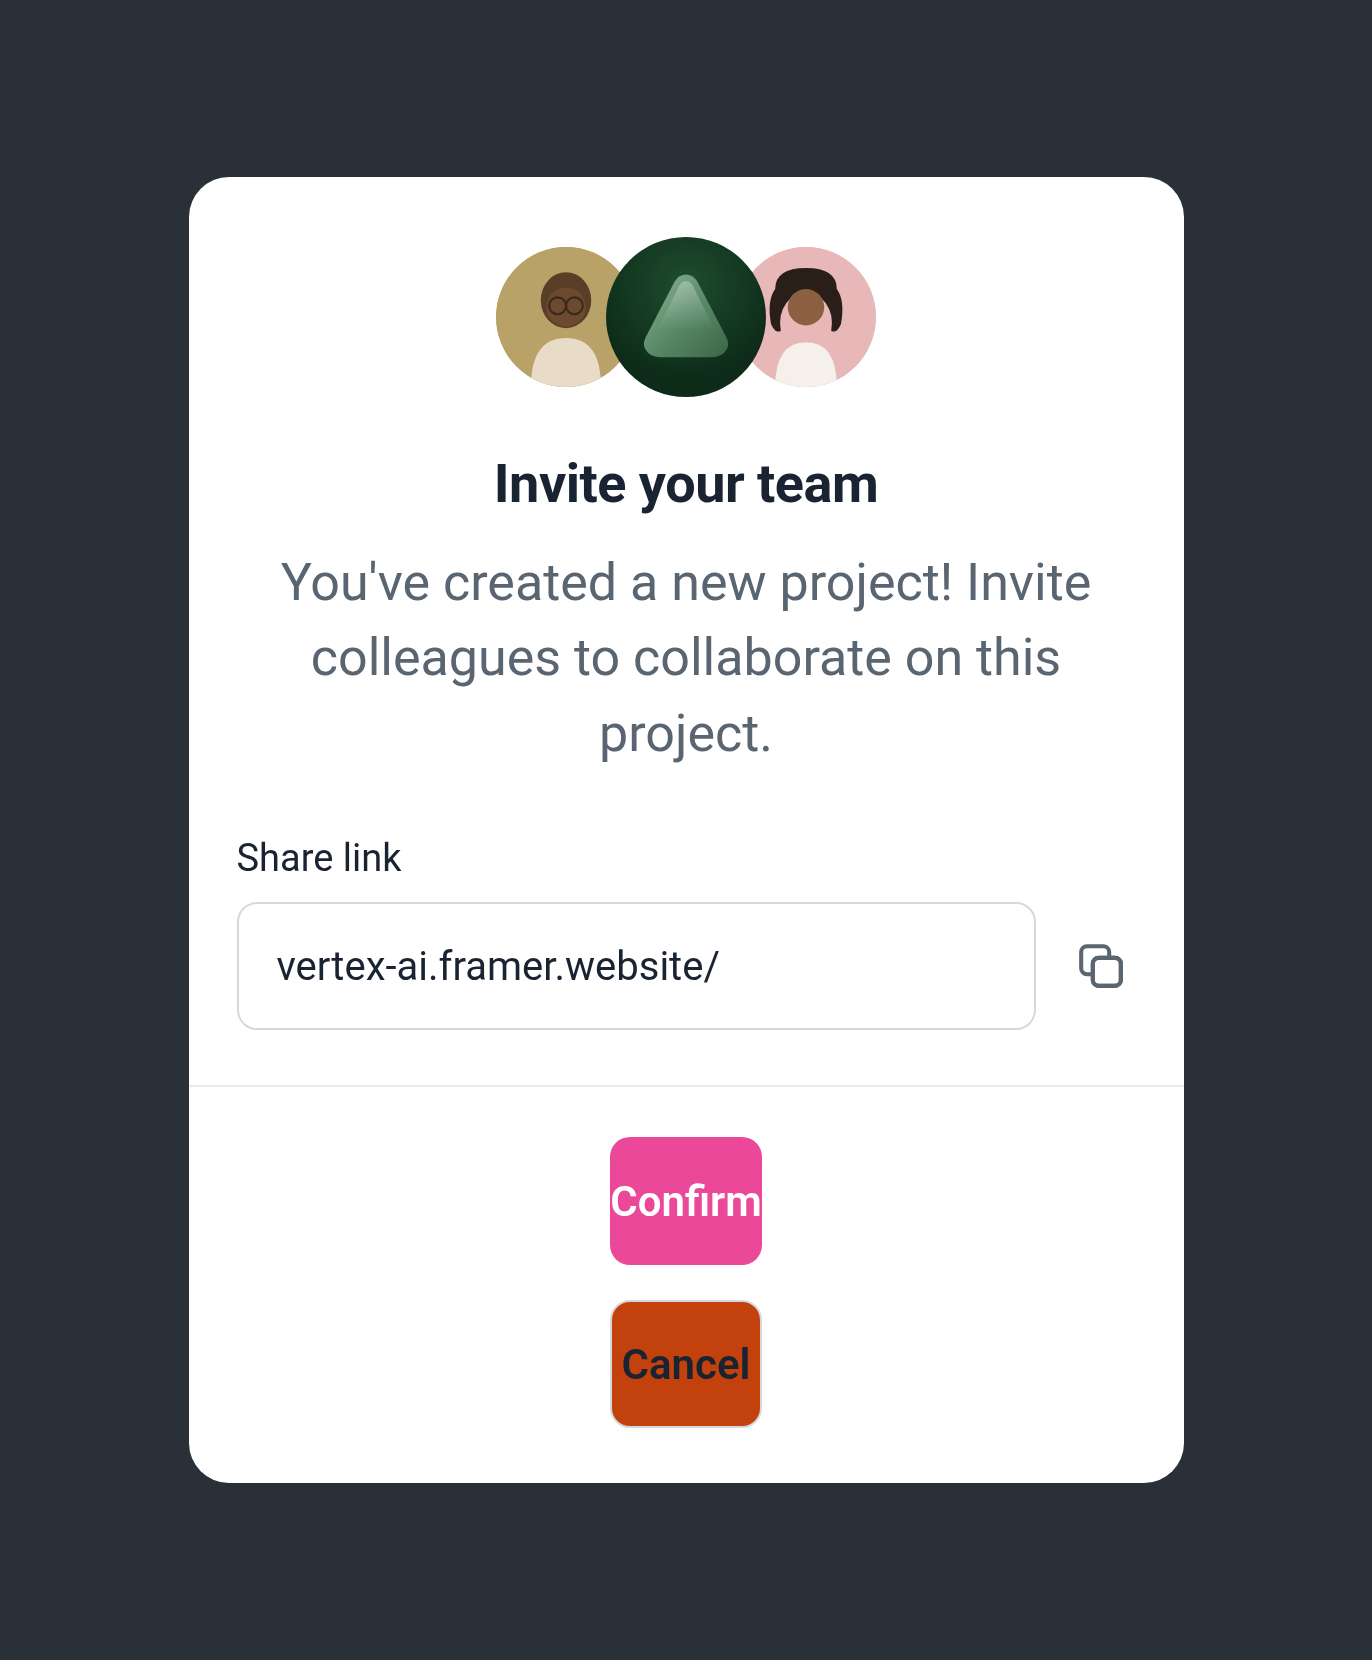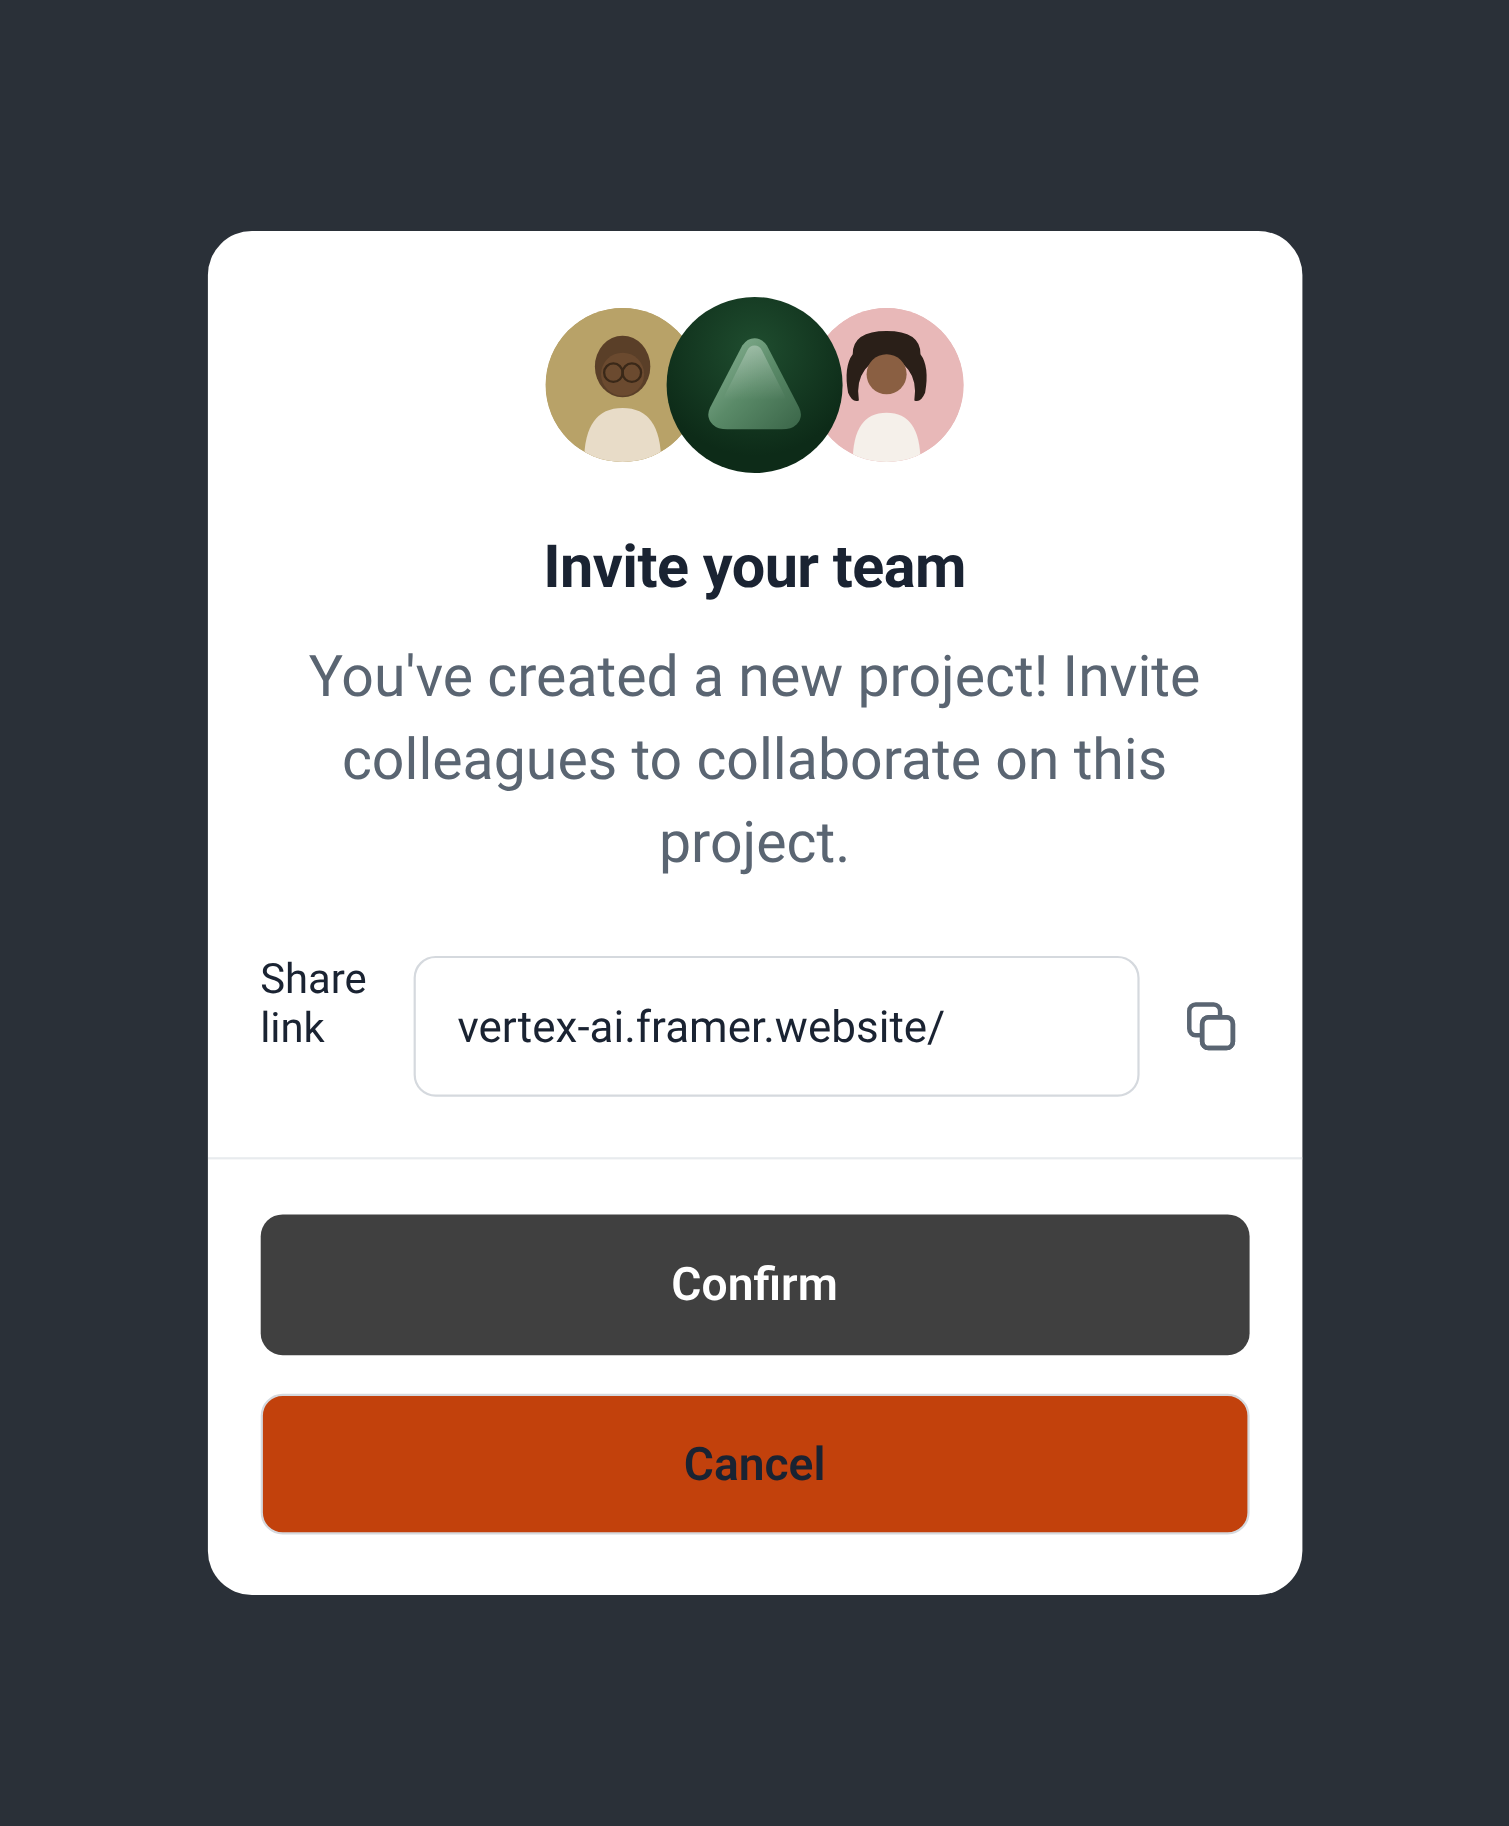--- a/index.html
+++ b/index.html
@@ -16,20 +16,21 @@
       min-height: 100vh;
       padding: 20px;
     }
     .modal {
       background: #ffffff;
       border-radius: 40px;
       width: 995px;
       overflow: hidden;
       display: flex;
       flex-direction: column;
+      align-items: center;
     }
     .modal-body {
       padding: 60px 48px 55px 48px;
       display: flex;
       flex-direction: column;
       align-items: center;
     }
     .avatars {
       display: flex;
       align-items: center;
@@ -82,21 +83,21 @@
       font-size: 52px;
       font-weight: 400;
       color: #5a6572;
       text-align: center;
       line-height: 1.45;
       margin-bottom: 65px;
     }
     .field-group {
       width: 100%;
       display: flex;
-      flex-direction: row;
+      flex-direction: column;
       align-items: flex-start;
     }
     .field-label {
       font-size: 38px;
       font-weight: 400;
       color: #1a2332;
       margin-bottom: 22px;
     }
     .input-row {
       width: 100%;
@@ -150,21 +151,21 @@
       width: 100%;
       height: 128px;
       border-radius: 20px;
       font-size: 42px;
       font-weight: 600;
       cursor: pointer;
       border: none;
       font-family: inherit;
     }
     .btn-primary {
-      background: #404040;
+      background: #ec4899;
       color: #ffffff;
     }
     .btn-secondary {
       background: #c2410c;
       color: #1a2332;
       border: 2px solid #d5d9de;
     }
   </style>
 </head>
 <body>

